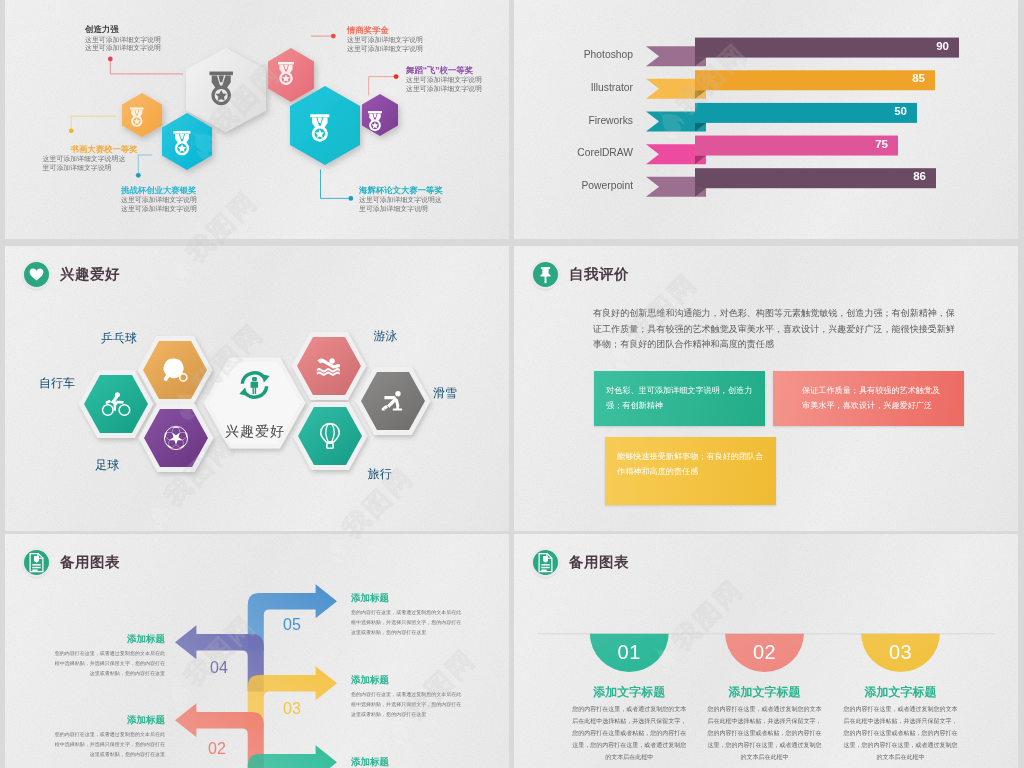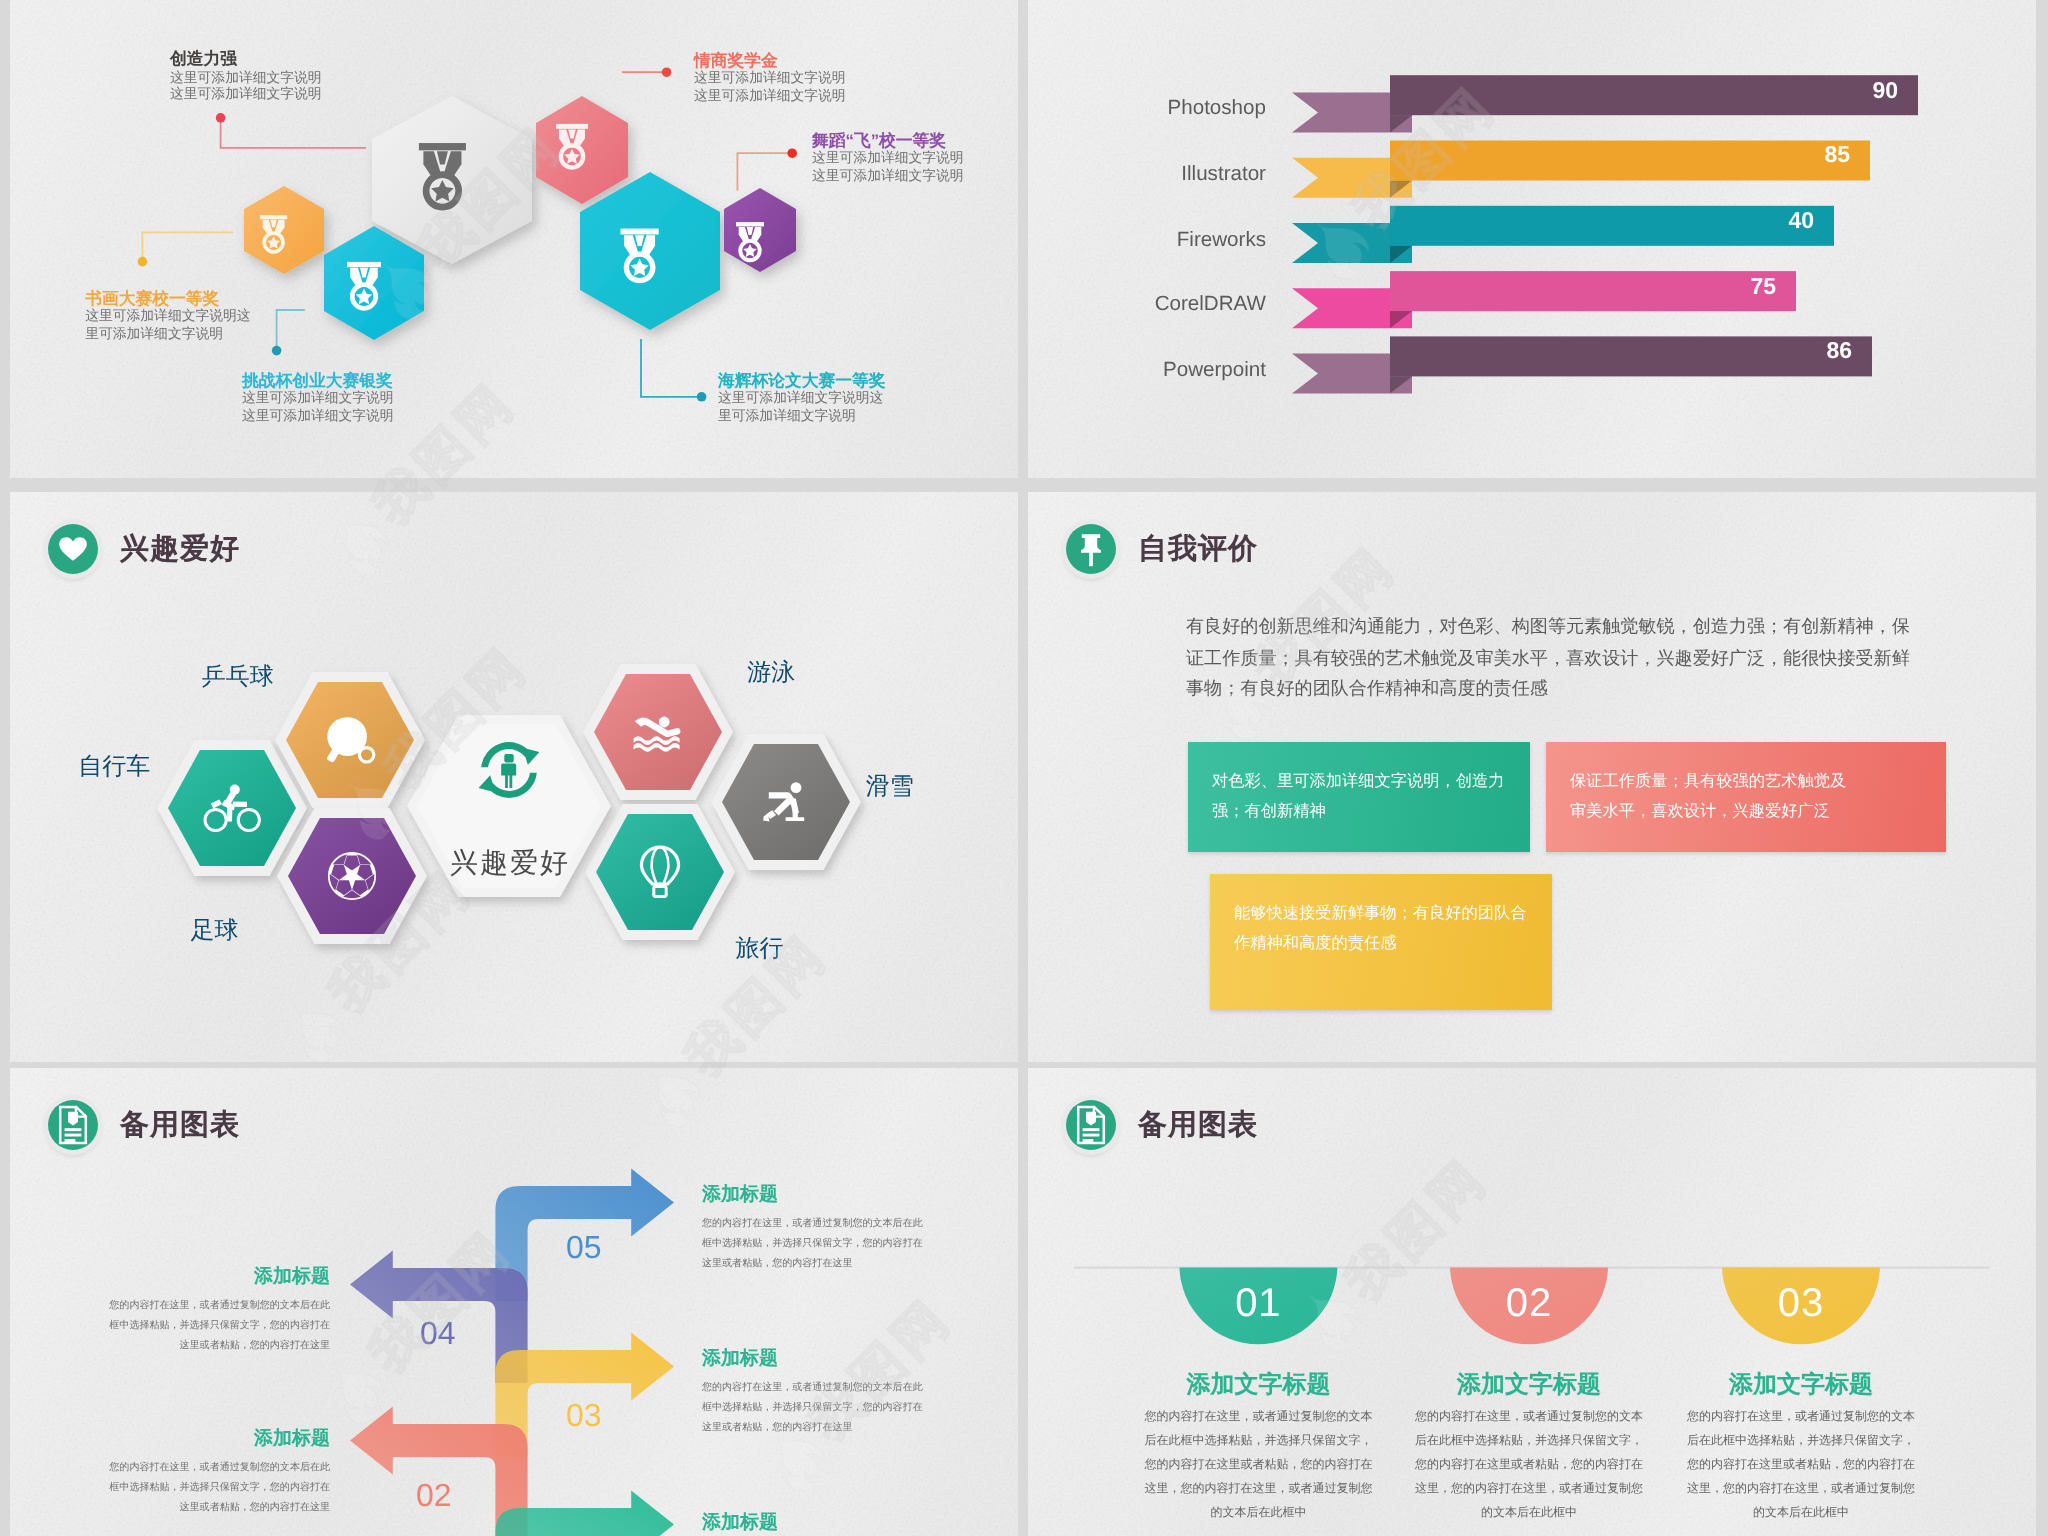--- a/index.html
+++ b/index.html
@@ -271,21 +271,21 @@
       <div class="aw-title" style="color: rgb(239, 112, 97);">情商奖学金</div>
       <div class="aw-line">这里可添加详细文字说明</div>
       <div class="aw-line">这里可添加详细文字说明</div>
     </div>
     <div class="aw-label" style="left:401px;top:110.7px">
       <div class="aw-title" style="color: rgb(142, 79, 168);">舞蹈“飞”校一等奖</div>
       <div class="aw-line">这里可添加详细文字说明</div>
       <div class="aw-line">这里可添加详细文字说明</div>
     </div>
     <div class="aw-label" style="left:37.6px;top:189.6px">
-      <div class="aw-title" style="color: rgb(242, 169, 59);">书画大赛校一等奖</div>
+      <div class="aw-title" style="color: rgb(242, 169, 59); margin-left: 28px;">书画大赛校一等奖</div>
       <div class="aw-line">这里可添加详细文字说明这</div>
       <div class="aw-line">里可添加详细文字说明</div>
     </div>
     <div class="aw-label" style="left:116px;top:230.7px">
       <div class="aw-title" style="color: rgb(44, 183, 212);">挑战杯创业大赛银奖</div>
       <div class="aw-line">这里可添加详细文字说明</div>
       <div class="aw-line">这里可添加详细文字说明</div>
     </div>
     <div class="aw-label" style="left:354px;top:230.7px">
       <div class="aw-title" style="color: rgb(33, 178, 196);">海辉杯论文大赛一等奖</div>
@@ -332,21 +332,21 @@
           <path d="M181 234.2 H192 L181 242.79999999999998 Z" fill="#000" opacity="0.30"></path>
           <rect x="181" y="214.2" width="241" height="20" fill="#6b4a63"></rect>
         </g>
       </svg>
     <div id="barlabels" class="ly" style="left:0;top:0;width:504px;height:285px">
         <div class="bar-label" style="left: 0px; width: 119px; top: 95.2px;">Photoshop</div>
         <div class="bar-value" style="left: 181px; width: 254px; text-align: right; top: 85.6px;">90</div>
         <div class="bar-label" style="left: 0px; width: 119px; top: 127.85px;">Illustrator</div>
         <div class="bar-value" style="left: 181px; width: 230px; text-align: right; top: 118.25px;">85</div>
         <div class="bar-label" style="left: 0px; width: 119px; top: 160.5px;">Fireworks</div>
-        <div class="bar-value" style="left: 181px; width: 212px; text-align: right; top: 150.9px;">40</div>
+        <div class="bar-value" style="left: 181px; width: 212px; text-align: right; top: 150.9px;">50</div>
         <div class="bar-label" style="left: 0px; width: 119px; top: 193.15px;">CorelDRAW</div>
         <div class="bar-value" style="left: 181px; width: 193px; text-align: right; top: 183.55px;">75</div>
         <div class="bar-label" style="left: 0px; width: 119px; top: 225.8px;">Powerpoint</div>
         <div class="bar-value" style="left: 181px; width: 231px; text-align: right; top: 216.2px;">86</div>
       </div>
   </div>
   <div class="slide s3">
       <div class="bg">
         <svg class="tex" xmlns="http://www.w3.org/2000/svg">
           <filter id="paperN3">
@@ -479,21 +479,21 @@
       <div>有良好的创新思维和沟通能力，对色彩、构图等元素触觉敏锐，创造力强；有创新精神，保</div>
       <div>证工作质量；具有较强的艺术触觉及审美水平，喜欢设计，兴趣爱好广泛，能很快接受新鲜</div>
       <div>事物；有良好的团队合作精神和高度的责任感</div>
     </div>
     <div class="se-card" style="left: 80px; top: 125px; width: 171px; height: 55px; background: linear-gradient(100deg, rgb(61, 192, 160) 0%, rgb(34, 172, 135) 100%);">
       <span>
           <i>对色彩、里可添加详细文字说明，创造力</i>
           <i>强；有创新精神</i>
         </span>
     </div>
-    <div class="se-card" style="left: 259px; top: 125px; width: 200px; height: 55px; background: linear-gradient(100deg, rgb(244, 149, 140) 0%, rgb(236, 106, 98) 100%);">
+    <div class="se-card" style="left: 259px; top: 125px; width: 174px; height: 55px; background: linear-gradient(100deg, rgb(244, 149, 140) 0%, rgb(236, 106, 98) 100%); padding-left: 17px;">
       <span>
           <i>保证工作质量；具有较强的艺术触觉及</i>
           <i>审美水平，喜欢设计，兴趣爱好广泛</i>
         </span>
     </div>
     <div class="se-card" style="left: 80px; top: 191px; width: 171px; height: 68px; background: linear-gradient(100deg, rgb(247, 204, 86) 0%, rgb(240, 187, 50) 100%); margin-left: 11px;">
       <span>
           <i>能够快速接受新鲜事物；有良好的团队合</i>
           <i>作精神和高度的责任感</i>
         </span>

